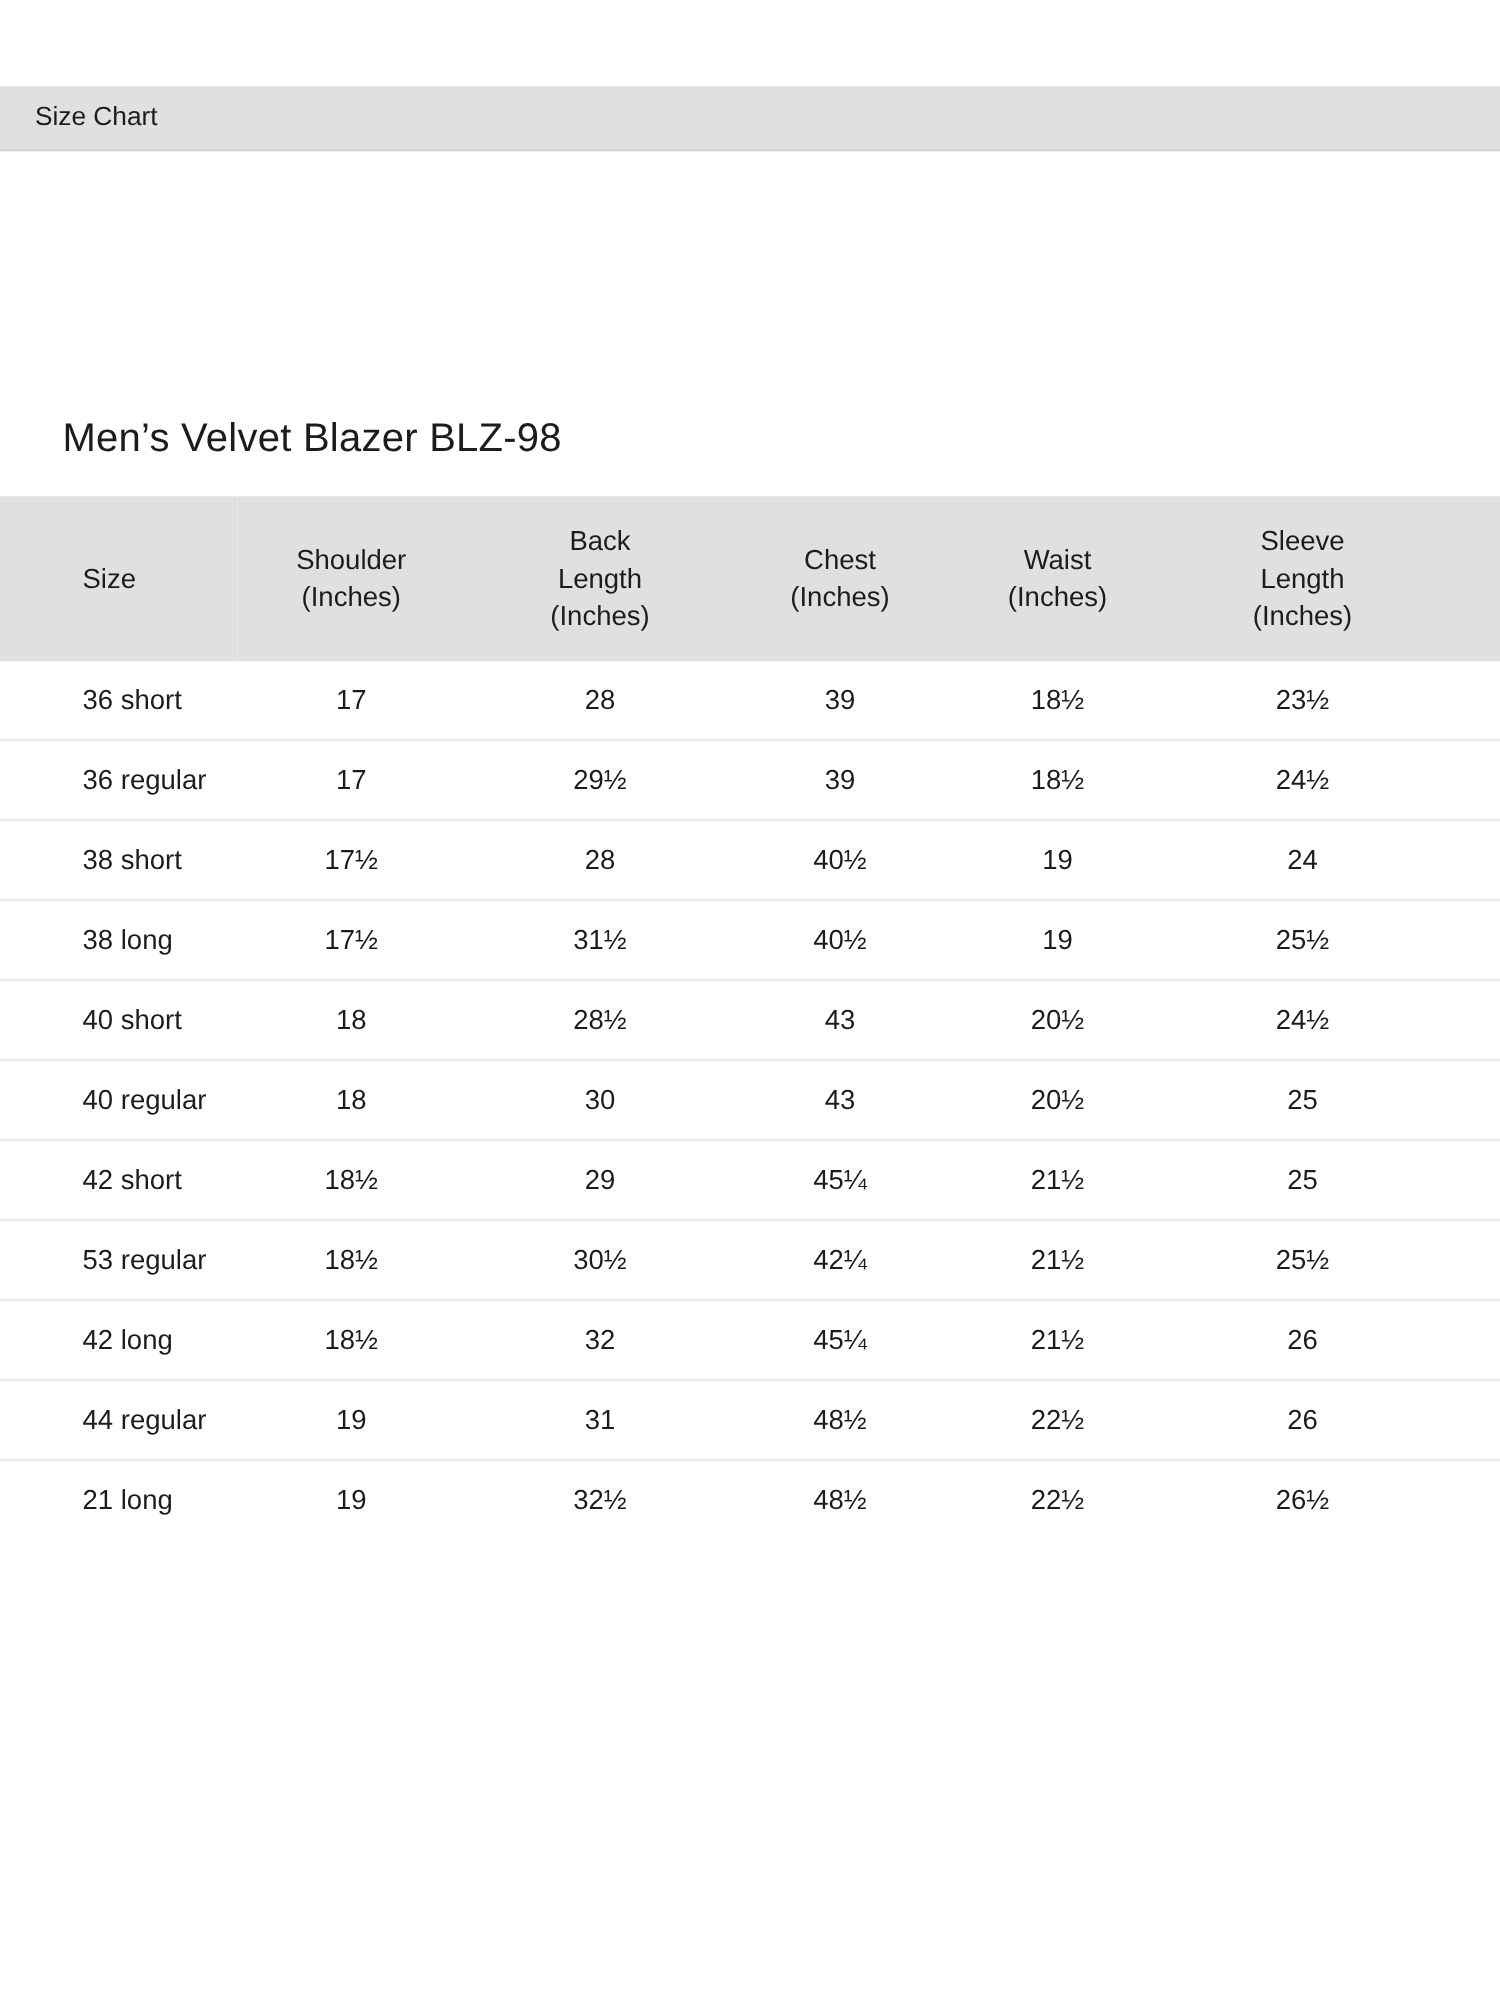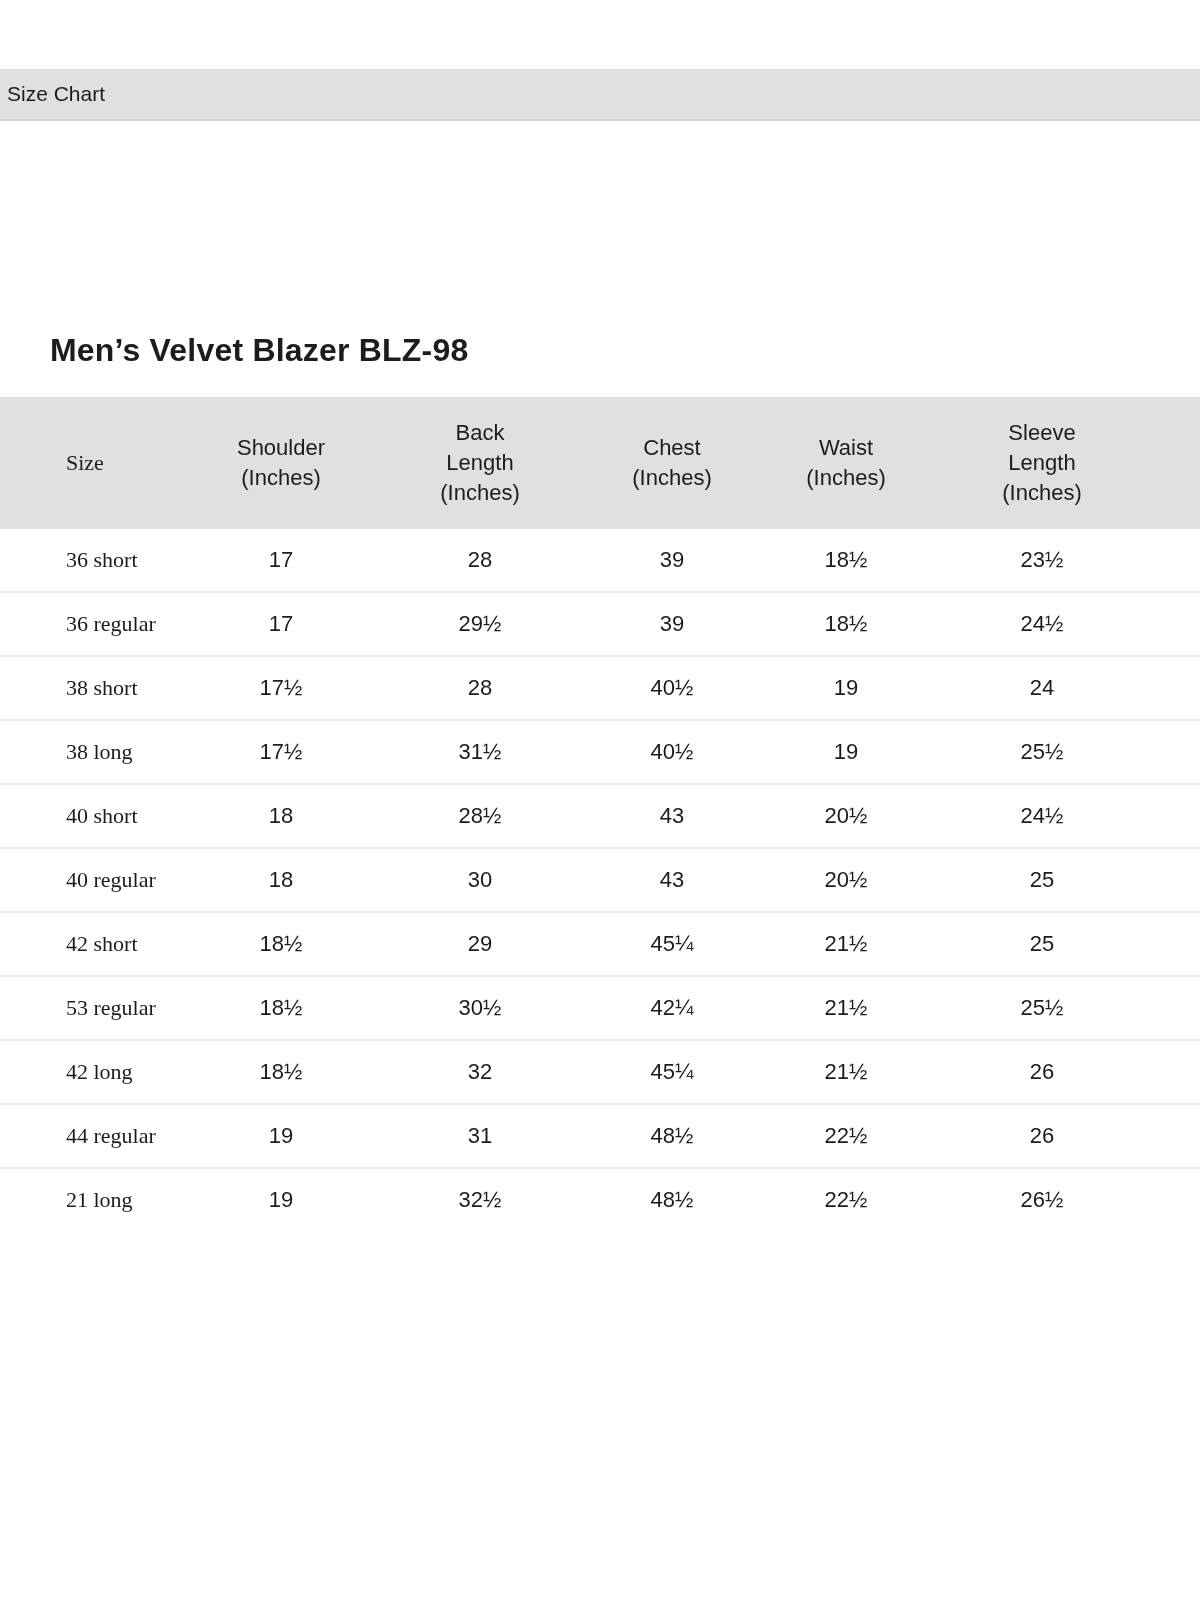--- a/index.html
+++ b/index.html
@@ -14,28 +14,28 @@
     color: #1c1c1c;
     position: relative;
   }
   .topbar {
     margin-top: 69px;
     height: 52px;
     background: #e0e0e0;
     border-bottom: 2px solid #d5d5d5;
     display: flex;
     align-items: center;
-    padding-left: 7px;
+    padding-left: 28px;
     box-sizing: border-box;
     font-size: 21px;
   }
   .product-title {
     margin: 211px 0 0 50px;
     font-size: 32px;
-    font-weight: bold;
+    font-weight: normal;
     line-height: 37px;
     letter-spacing: 0.2px;
   }
   table.size-table {
     margin-top: 28px;
     width: 1200px;
     table-layout: fixed;
     border-collapse: collapse;
     font-size: 22px;
   }
@@ -55,21 +55,20 @@
     vertical-align: middle;
     padding: 0;
   }
   table.size-table tbody tr + tr td {
     border-top: 2px solid #ebebeb;
   }
   table.size-table th.size-col,
   table.size-table td.size-col {
     text-align: left;
     padding-left: 66px;
-    font-family: Liberation Serif, serif;
   }
   table.size-table th.sleeve-col,
   table.size-table td:last-child {
     padding-right: 52px;
   }
 </style>
 </head>
 <body>
 
 <div class="topbar">

